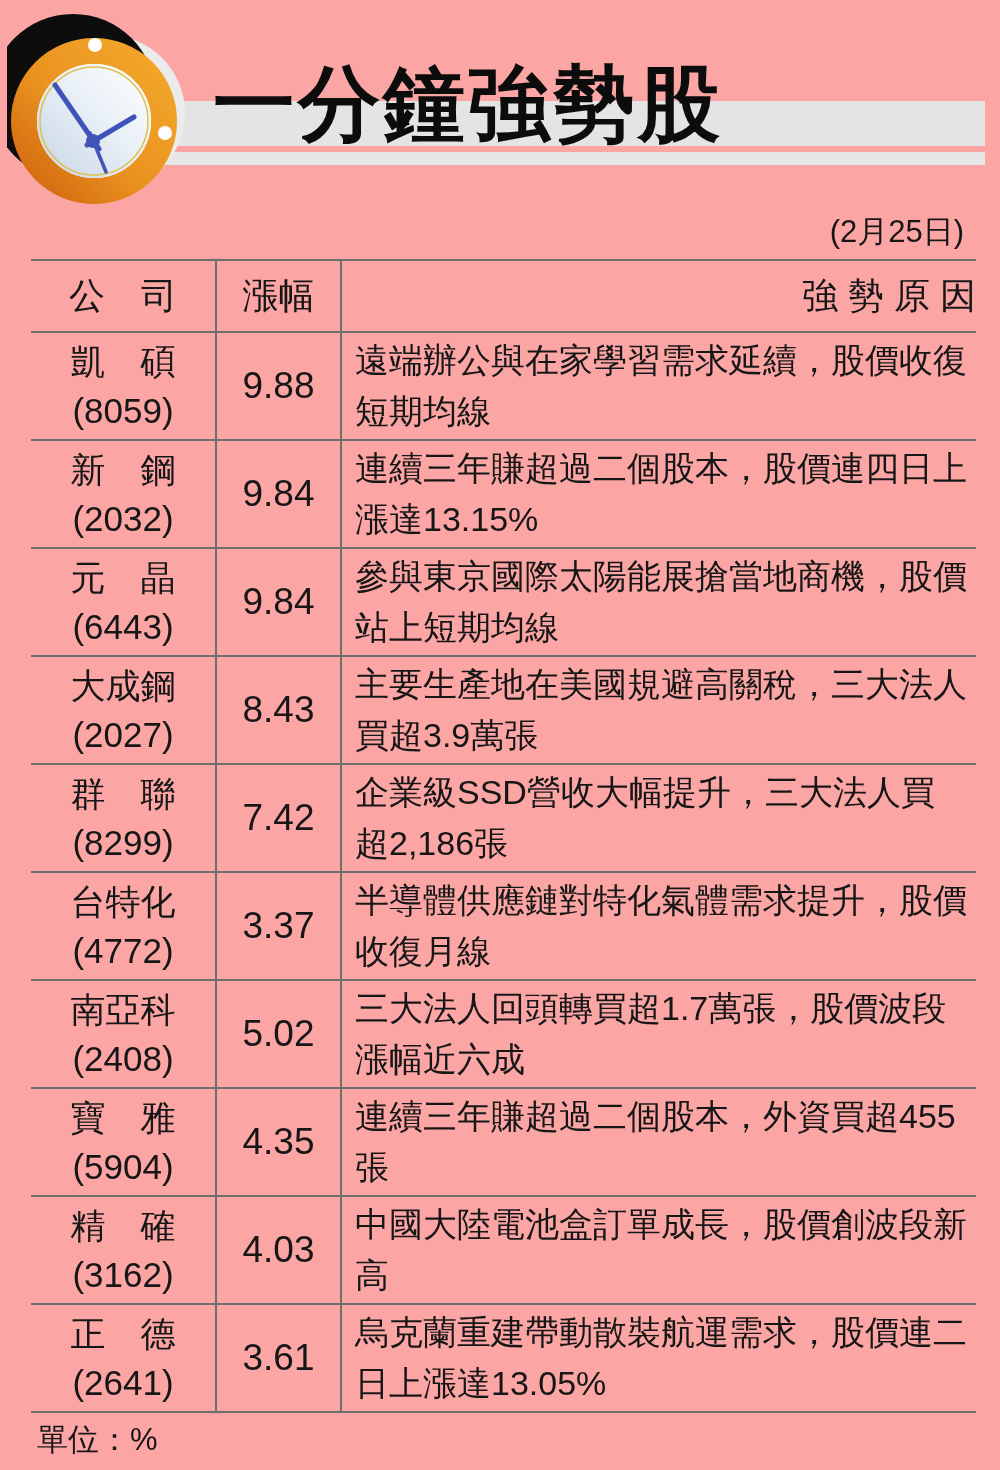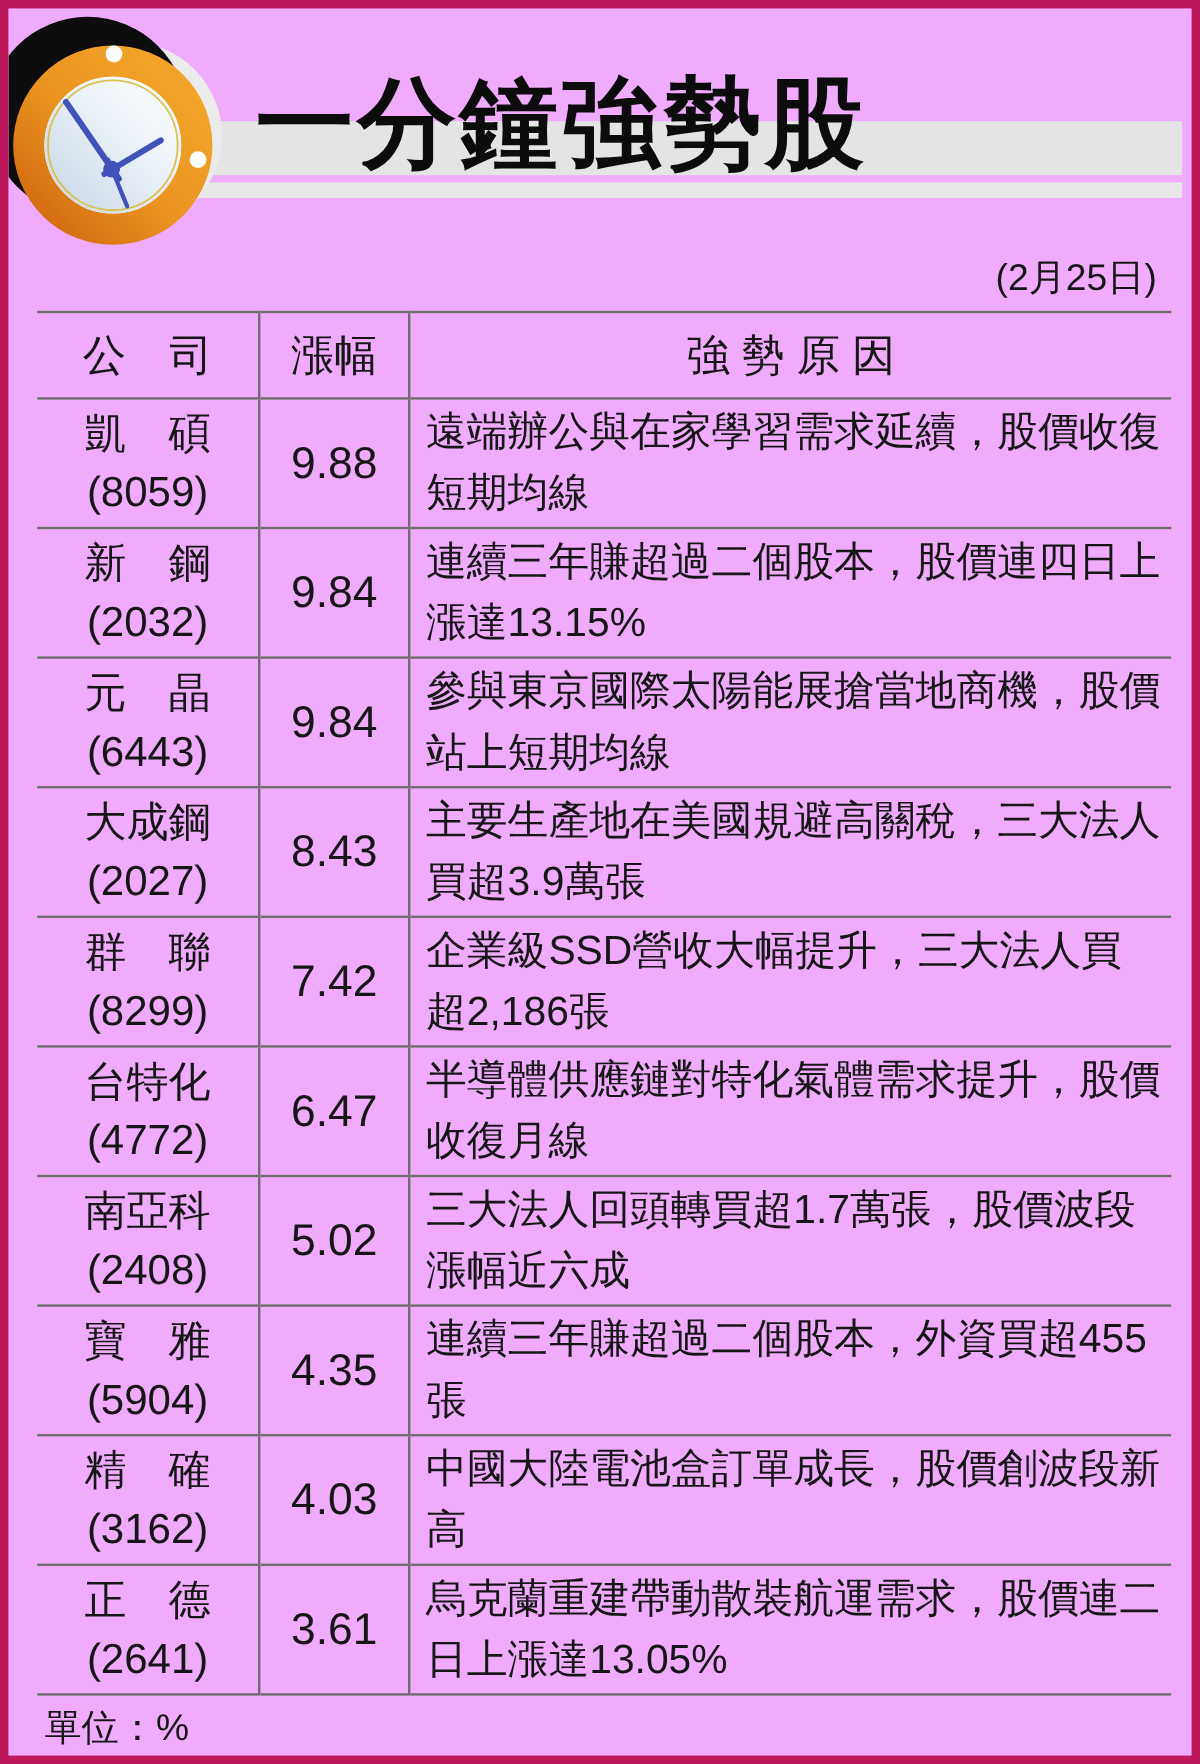--- a/index.html
+++ b/index.html
@@ -1,20 +1,20 @@
 <!DOCTYPE html>
 <html><head>
 <meta charset="utf-8">
 <style>
   * { margin:0; padding:0; box-sizing:border-box; }
   html,body { background:#fff; }
   body { font-family:"Liberation Sans","DejaVu Sans",sans-serif; color:#111; }
   .page {
     position:relative; width:1000px; height:1470px;
-    border:7px solid #be185d; background:#f0abfc; overflow:hidden;
+    border:7px solid #fca5a5; background:#fca5a5; overflow:hidden;
   }
   
   .banner-bar1 { position:absolute; left:162px; right:8px; top:94px; height:45px; background:#e4e4e4; }
   .banner-bar2 { position:absolute; left:158px; right:8px; top:145px; height:13px; background:#e7e7e7; }
   .clock { position:absolute; left:0px; top:4px; z-index:3; }
   .title {
     position:absolute; left:206px; top:54px; z-index:2;
     font-size:82px; line-height:1.05; font-weight:bold; letter-spacing:3px; color:#0c0c0c;
     white-space:nowrap;
   }
@@ -29,21 +29,21 @@
   table.stock tr { border-top:2px solid #6e6e6e; }
   col.c1 { width:185px; } col.c2 { width:125px; } col.c3 { width:635px; }
   th { font-weight:normal; height:72px; font-size:36px; vertical-align:middle; }
   td { height:108px; vertical-align:middle; }
   .col-company, .col-gain, th.h-company, th.h-gain { border-right:2px solid #6e6e6e; }
   .col-company { text-align:center; }
   .col-company .cname { font-size:35px; line-height:49px; }
   .col-company .ccode { font-size:35px; line-height:49px; }
   .col-gain { text-align:center; font-size:37px; }
   .col-reason { padding:2px 8px 2px 13px; font-size:34px; line-height:51px; text-align:left; }
-  th.h-reason { text-align:center; }
+  th.h-reason { text-align:right; }
   
   .footer {
     position:absolute; left:30px; right:30px; top:1412px;
     display:flex; justify-content:space-between; font-size:31px; color:#161616;
   }
 </style>
 </head>
 <body>
 
 <div class="page">
@@ -138,21 +138,21 @@
         </td>
         <td class="col-gain">7.42</td>
         <td class="col-reason">企業級SSD營收大幅提升，三大法人買超2,186張</td>
       </tr>
 
       <tr>
         <td class="col-company">
           <div class="cname">台特化</div>
           <div class="ccode">(4772)</div>
         </td>
-        <td class="col-gain">6.47</td>
+        <td class="col-gain">3.37</td>
         <td class="col-reason">半導體供應鏈對特化氣體需求提升，股價收復月線</td>
       </tr>
 
       <tr>
         <td class="col-company">
           <div class="cname">南亞科</div>
           <div class="ccode">(2408)</div>
         </td>
         <td class="col-gain">5.02</td>
         <td class="col-reason">三大法人回頭轉買超1.7萬張，股價波段漲幅近六成</td>

